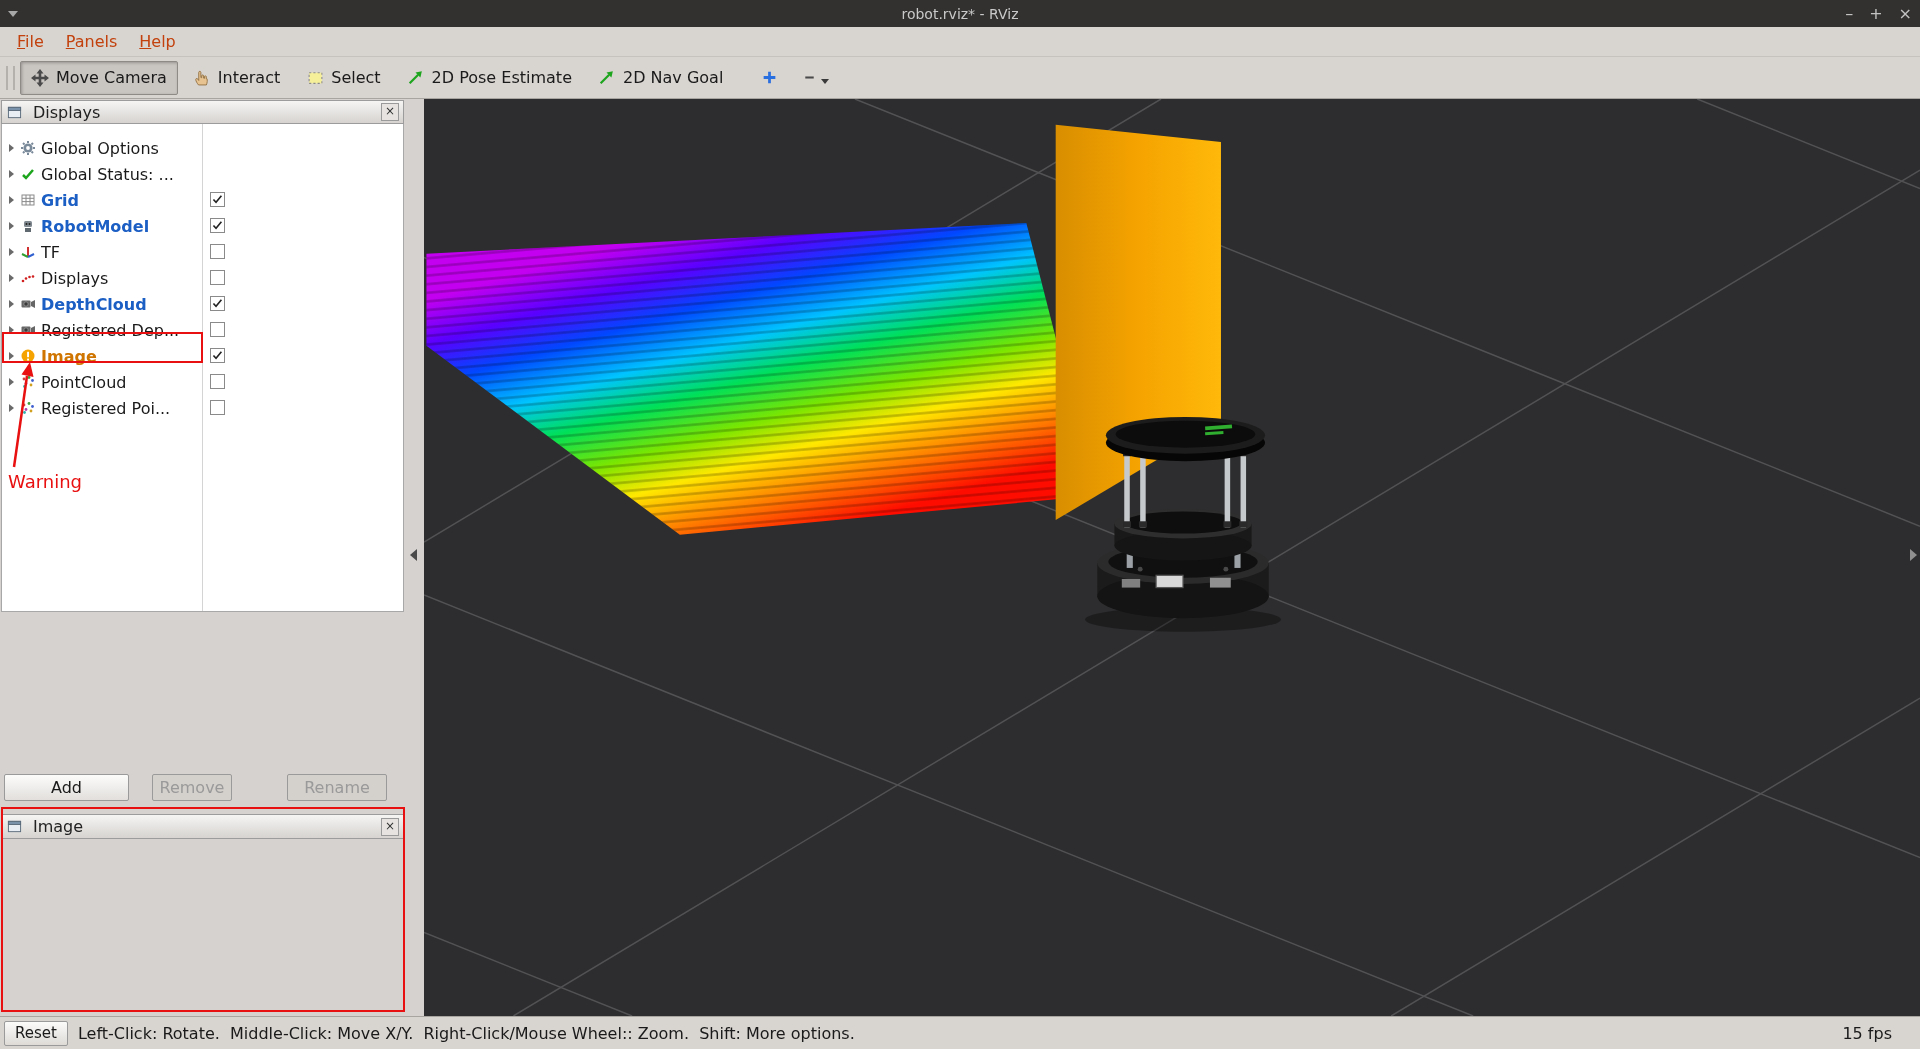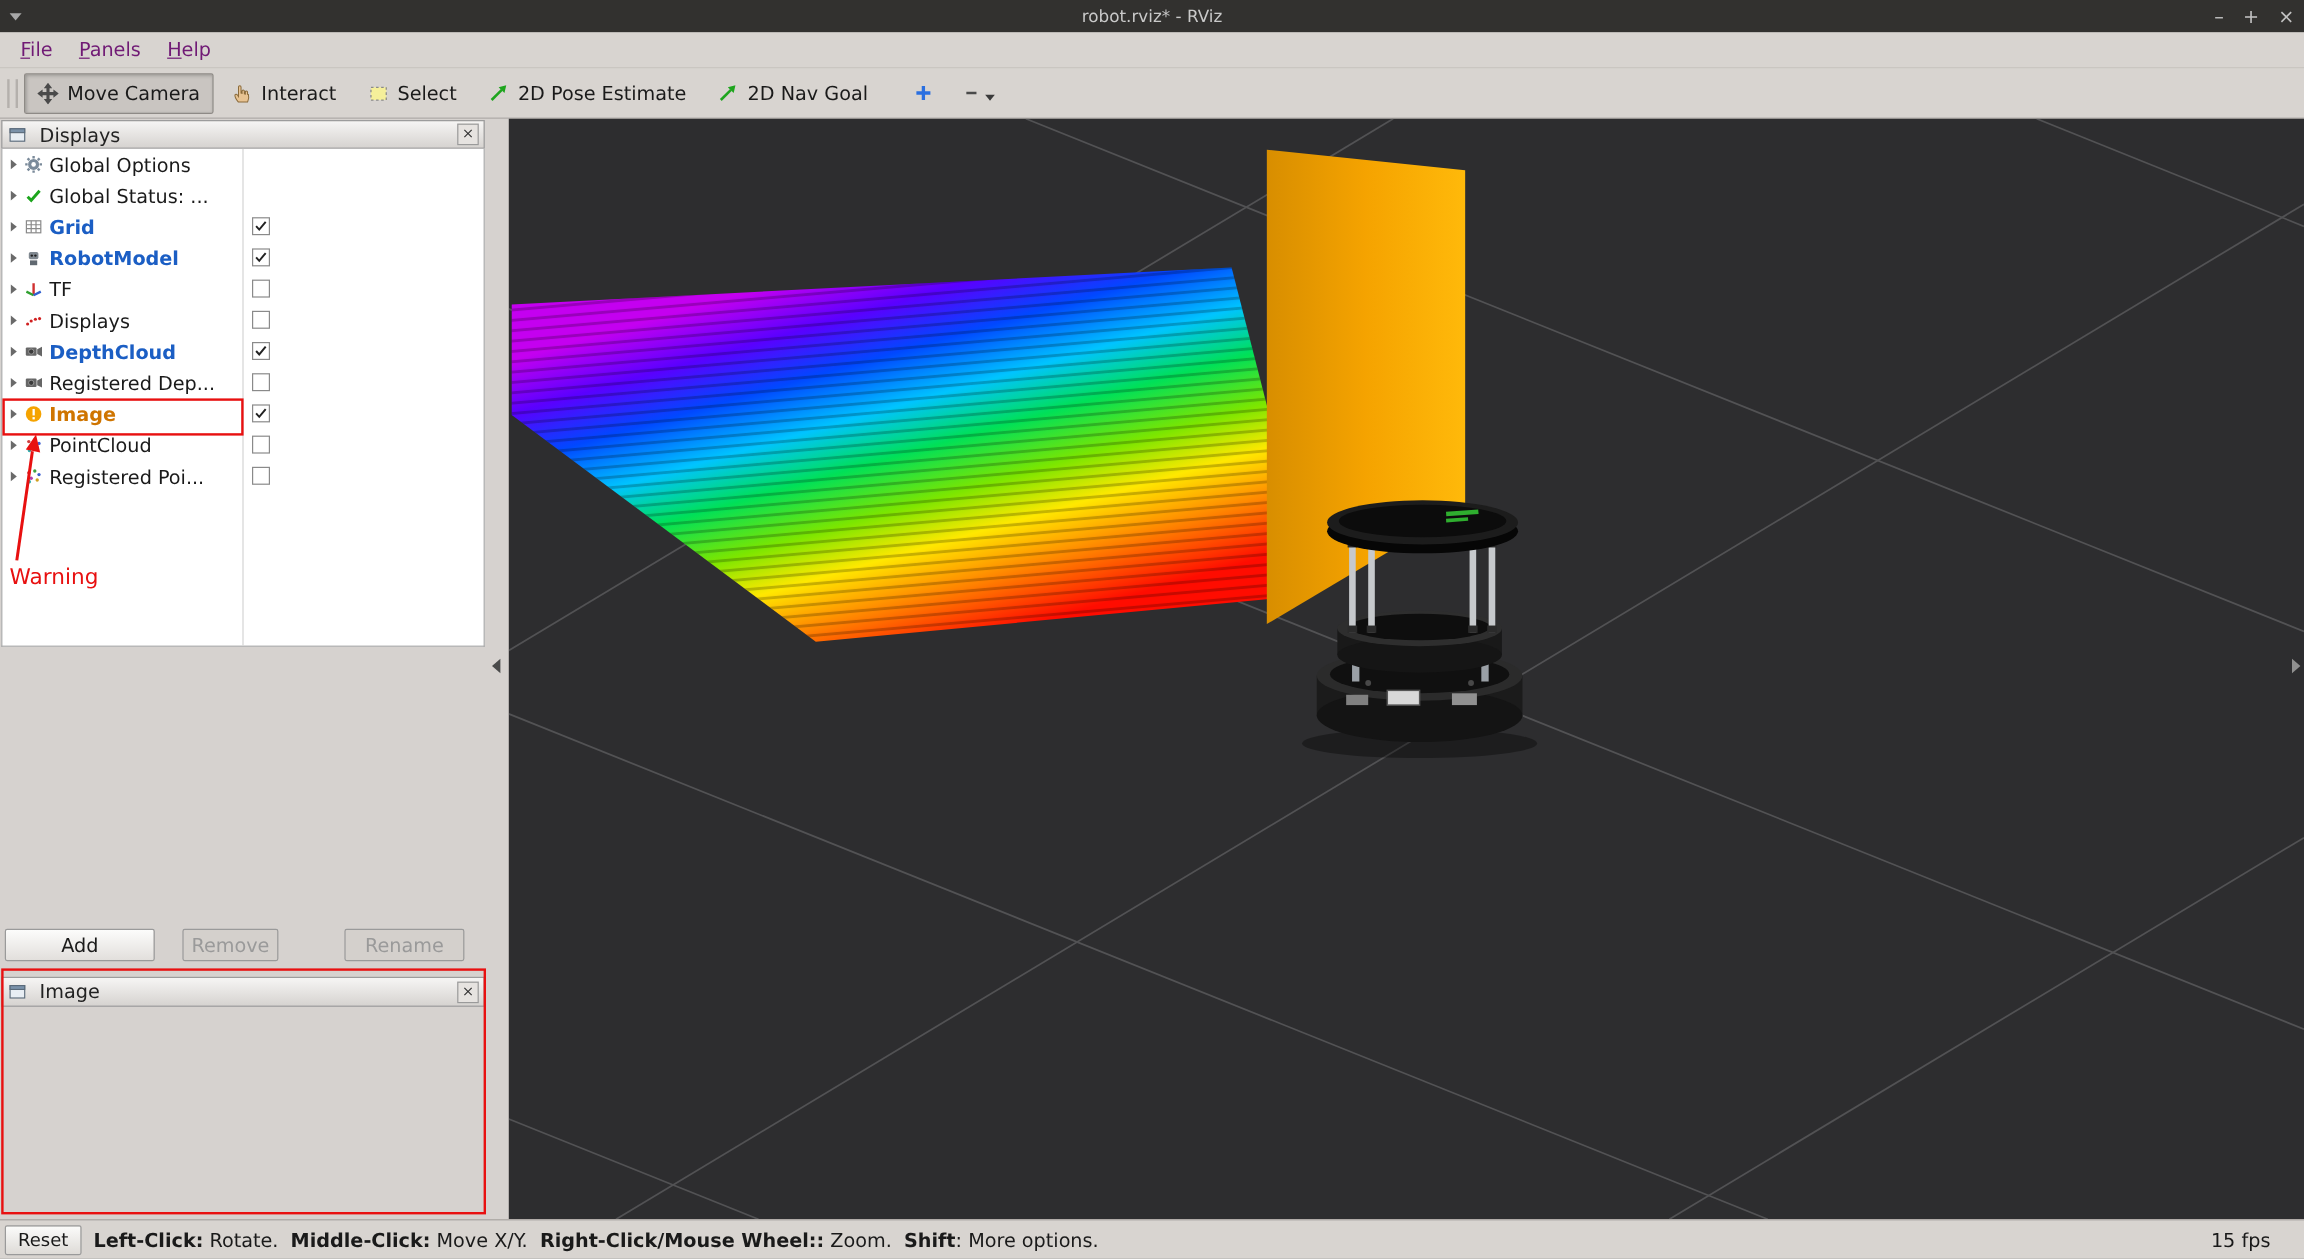--- a/index.html
+++ b/index.html
@@ -12,21 +12,21 @@
   .win-menu-tri{width:0;height:0;border-left:5px solid transparent;border-right:5px solid transparent;
                 border-top:6px solid #a8a8a8;margin-left:8px;}
   .win-title{position:absolute;left:0;right:0;text-align:center;color:#c9c9c9;font-size:14px;}
   .win-buttons{position:absolute;right:8px;top:0;height:27px;display:flex;align-items:center;gap:16px;
                color:#c2c2c2;font-size:16px;}
   .win-buttons span{cursor:default;line-height:27px;}
   
   .menubar{position:absolute;left:0;top:27px;width:1920px;height:30px;background:#d8d4d0;
            display:flex;align-items:center;padding-left:6px;box-sizing:border-box;
            border-bottom:1px solid #c6c2be;}
-  .menu-item{padding:3px 11px;font-size:16px;color:#701a75;}
+  .menu-item{padding:3px 11px;font-size:16px;color:#c2410c;}
   .menu-item .accel{text-decoration:underline;}
   
   .toolbar{position:absolute;left:0;top:57px;width:1920px;height:42px;background:#d8d4d0;
            border-bottom:1px solid #a8a4a0;display:flex;align-items:center;box-sizing:border-box;
            padding-left:4px;}
   .tb-handle{width:5px;height:24px;margin:0 5px 0 2px;
              border-left:2px solid #b4b0ac;border-right:2px solid #b4b0ac;}
   .tool-btn{display:flex;align-items:center;gap:7px;height:32px;padding:0 10px;margin-right:4px;
             border:1px solid transparent;border-radius:2px;font-size:16px;color:#1a1a1a;white-space:nowrap;}
   .tool-btn.pressed{background:#c9c5c1;border-color:#8e8a86;box-shadow:inset 1px 1px 3px rgba(0,0,0,.25);}
@@ -44,22 +44,22 @@
   .scene{position:absolute;left:0;top:0;width:100%;height:100%;}
   .split-arrow-right{position:absolute;right:3px;top:450px;width:0;height:0;
         border-top:6px solid transparent;border-bottom:6px solid transparent;border-left:7px solid #909090;}
   
   .panel-header{position:absolute;background:linear-gradient(#f6f5f4,#d6d3d0);
         border:1px solid #9c9c9c;box-sizing:border-box;display:flex;align-items:center;
         padding:0 4px;gap:5px;font-size:16px;color:#222;}
   .panel-close{margin-left:auto;width:16px;height:16px;border:1px solid #9a9a9a;background:#e6e3e0;
         font-size:12px;line-height:14px;text-align:center;color:#333;}
   .dp-header{left:1px;top:1px;width:403px;height:24px;}
-  .dp-tree{position:absolute;left:1px;top:25px;width:403px;height:415px;background:#fff;
-        border:1px solid #a8a8a8;border-top:none;box-sizing:border-box;padding-top:0;overflow:hidden;}
+  .dp-tree{position:absolute;left:1px;top:25px;width:403px;height:488px;background:#fff;
+        border:1px solid #a8a8a8;border-top:none;box-sizing:border-box;padding-top:11px;overflow:hidden;}
   .dp-divider{position:absolute;left:200px;top:0;width:1px;height:557px;background:#d4d4d4;}
   .tree-row{position:relative;display:flex;align-items:center;height:26px;width:100%;}
   .expander{width:0;height:0;border-left:5px solid #6a6a6a;border-top:4px solid transparent;
         border-bottom:4px solid transparent;margin:0 5px 0 7px;flex:none;}
   .t-icon{display:inline-flex;width:17px;height:17px;margin-right:5px;flex:none;align-items:center;justify-content:center;}
   .t-label{font-size:16px;color:#1a1a1a;white-space:nowrap;overflow:hidden;text-overflow:ellipsis;max-width:156px;}
   .lbl-enabled{color:#1b5ec4;font-weight:bold;}
   .lbl-warning{color:#cf7500;font-weight:bold;}
   .checkbox{position:absolute;left:208px;top:5px;width:15px;height:15px;background:#fff;
         border:1px solid #8a8a8a;box-sizing:border-box;display:flex;align-items:center;justify-content:center;}
@@ -81,21 +81,21 @@
   .anno{position:absolute;left:0;top:0;pointer-events:none;z-index:60;}
   .warning-label{position:absolute;left:8px;top:372px;color:#e81010;font-size:18px;z-index:61;}
   
   .statusbar{position:absolute;left:0;top:1016px;width:1920px;height:33px;background:#d8d4d0;
         border-top:1px solid #a8a4a0;box-sizing:border-box;display:flex;align-items:center;
         font-size:16px;color:#1a1a1a;}
   .reset-btn{margin-left:4px;height:25px;padding:0 10px;border:1px solid #9a9a9a;border-radius:2px;
         background:linear-gradient(#fbfbfa,#dedbd7);font-size:15px;font-family:inherit;color:#1a1a1a;}
   #sb-text{margin-left:10px;white-space:pre-wrap;}
   .sb-fps{margin-left:auto;margin-right:28px;}
-  .b{font-weight:bold;}
+  .b{font-weight:normal;}
 </style>
 </head>
 <body>
 
 <div id="root">
 
   <div class="titlebar">
     <div class="win-menu-tri"></div>
     <div class="win-title">robot.rviz* - RViz</div>
     <div class="win-buttons">

